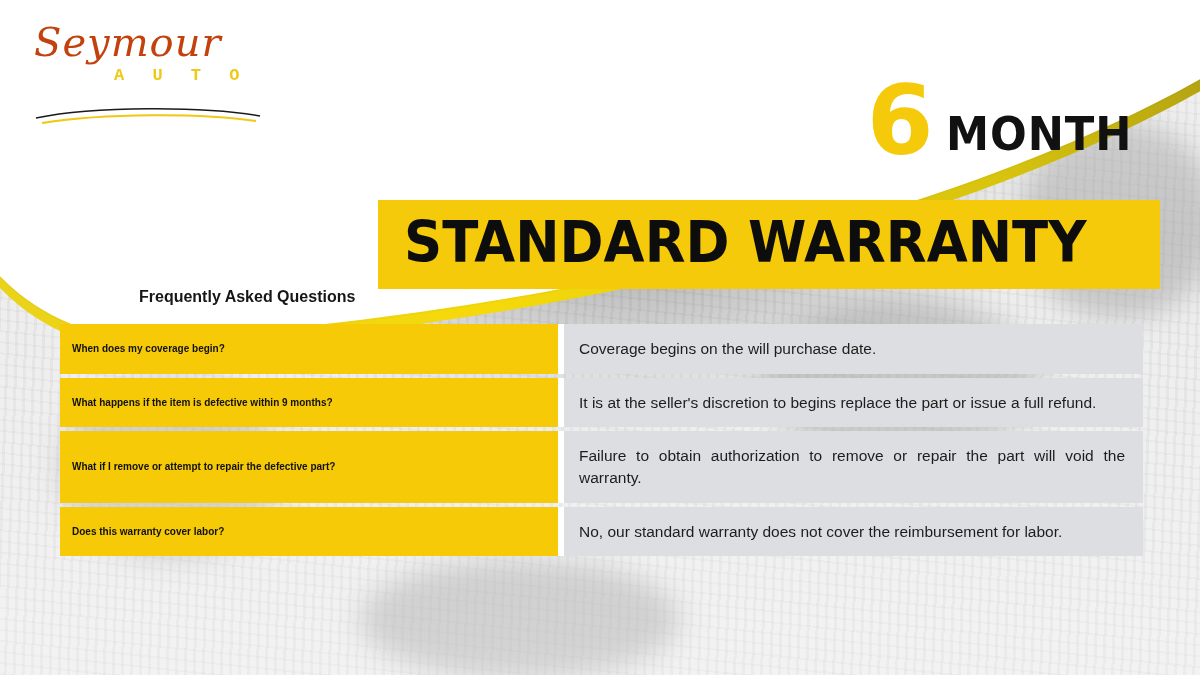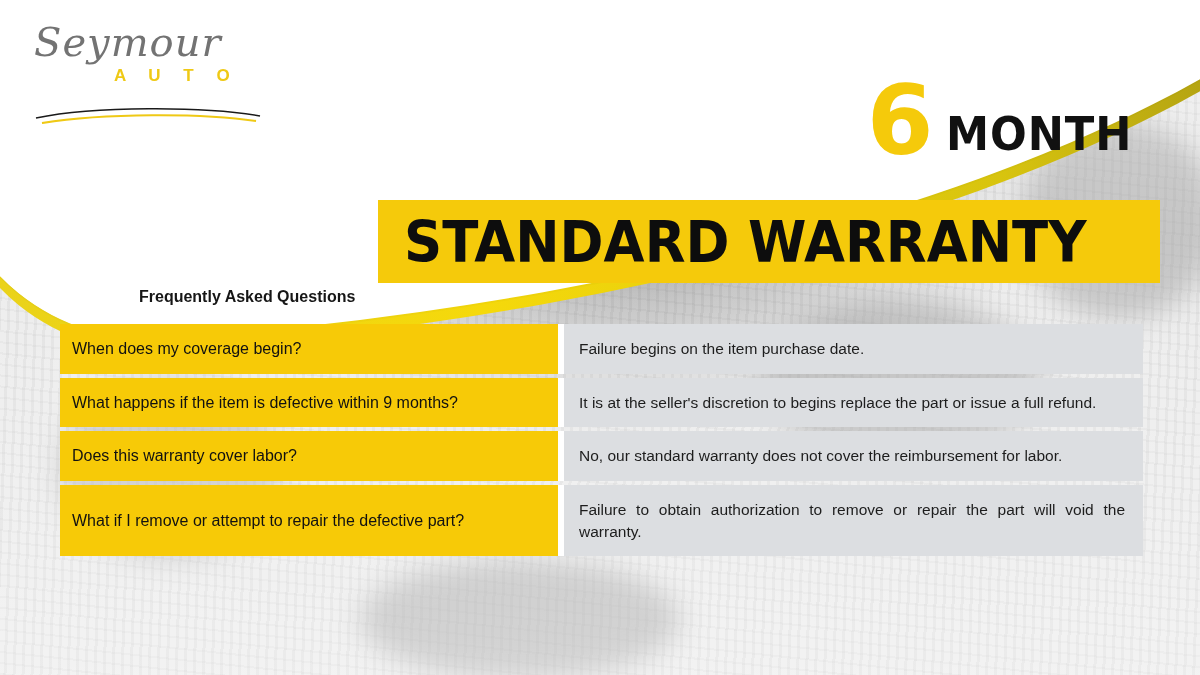--- a/index.html
+++ b/index.html
@@ -96,32 +96,33 @@
     position: absolute;
     left: 28px;
     top: 22px;
     width: 250px;
     height: 110px;
   }
   .logo-script {
     font-family: "DejaVu Serif", serif;
     font-style: italic;
     font-size: 40px;
-    color: #737373;
+    color: #c2410c;
     letter-spacing: 1px;
     margin-left: 6px;
     line-height: 1;
   }
   .logo-sub {
     margin-top: 4px;
     margin-left: 86px;
     font-size: 17px;
     letter-spacing: 9px;
     font-weight: 700;
     color: #efc915;
+    font-family: Liberation Mono, monospace;
   }
   .logo-underline {
     position: absolute;
     left: 6px;
     top: 82px;
     width: 228px;
     height: 20px;
   }
 
   
@@ -150,21 +151,21 @@
     letter-spacing: 1px;
     transform: scaleX(0.92);
     transform-origin: left bottom;
     padding-bottom: 4px;
   }
   .warranty-bar {
     position: absolute;
     right: 40px;
     top: 200px;
     background: #f5ca0b;
-    padding: 14px 22px 12px 26px;
+    padding: 14px 22px 18px 26px;
   }
   .warranty-bar .txt {
     font-family: "DejaVu Sans", sans-serif;
     font-weight: 700;
     font-size: 57px;
     line-height: 1;
     color: #0d0d0d;
     letter-spacing: 0px;
     transform: scaleX(0.93);
     transform-origin: left center;
@@ -186,22 +187,22 @@
     top: 320px;
     width: 1083px;
     border-collapse: separate;
     border-spacing: 0 4px;
   }
   .faq-table tr { }
   .faq-q {
     width: 468px;
     background: #f7ca07;
     color: #111111;
-    font-weight: 400;
-    font-size: 16px;
+    font-weight: 700;
+    font-size: 10px;
     line-height: 1.35;
     padding: 14px 18px 14px 12px;
     vertical-align: middle;
     border-right: 6px solid #ffffff;
   }
   .faq-a {
     background: #dcdee1;
     color: #1d1d1d;
     font-size: 15.5px;
     line-height: 1.4;
@@ -244,30 +245,30 @@
   <div class="warranty-bar">
     <div class="txt">STANDARD WARRANTY</div>
   </div>
 
   <div class="faq-title">Frequently Asked Questions</div>
 
   <table class="faq-table">
     <tbody>
       <tr>
         <td class="faq-q">When does my coverage begin?</td>
-        <td class="faq-a">Failure begins on the item purchase date.</td>
+        <td class="faq-a">Coverage begins on the will purchase date.</td>
       </tr>
       <tr>
         <td class="faq-q">What happens if the item is defective within 9 months?</td>
         <td class="faq-a">It is at the seller's discretion to begins replace the part or issue a full refund.</td>
       </tr>
       <tr>
+        <td class="faq-q">What if I remove or attempt to repair the defective part?</td>
+        <td class="faq-a">Failure to obtain authorization to remove or repair the part will void the warranty.</td>
+      </tr>
+      <tr>
         <td class="faq-q">Does this warranty cover labor?</td>
         <td class="faq-a">No, our standard warranty does not cover the reimbursement for labor.</td>
       </tr>
-      <tr>
-        <td class="faq-q">What if I remove or attempt to repair the defective part?</td>
-        <td class="faq-a">Failure to obtain authorization to remove or repair the part will void the warranty.</td>
-      </tr>
     </tbody>
   </table>
 
 </div>
 
 </body></html>

